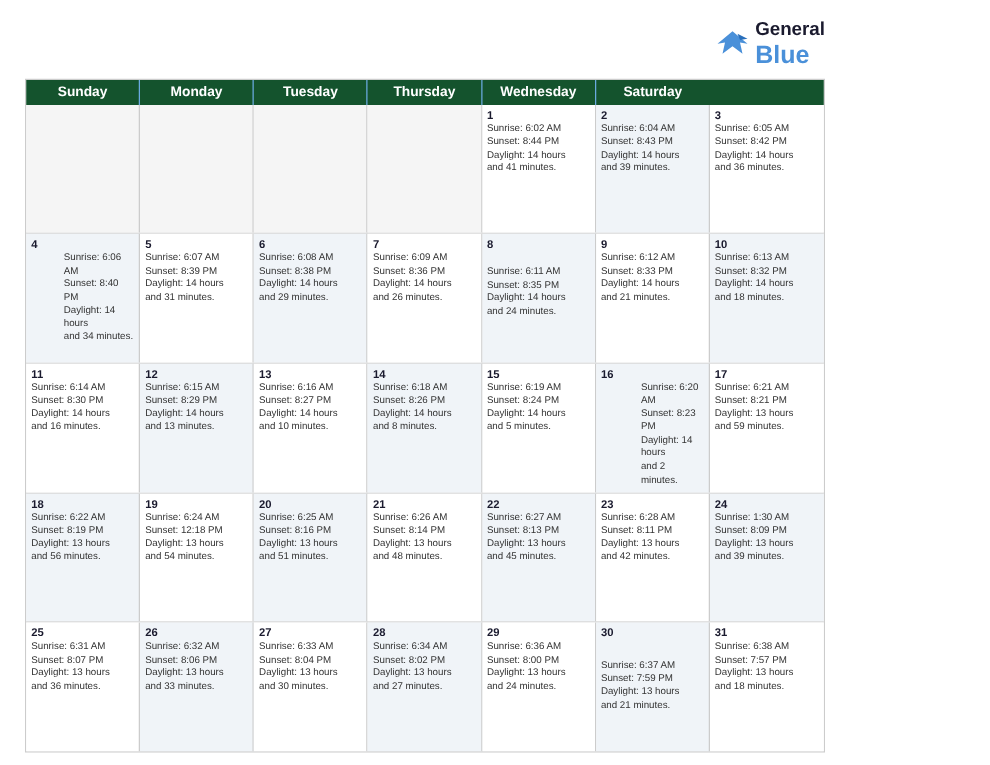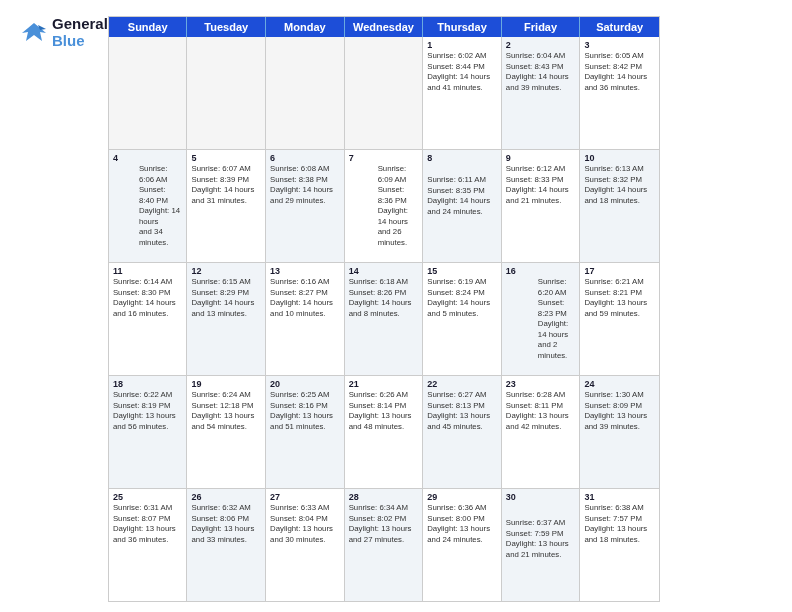--- a/index.html
+++ b/index.html
@@ -8,20 +8,22 @@
       background: #fff;
       width: 792px;
       height: 612px;
       overflow: hidden;
     }
     .page {
       width: 680px;
       height: 612px;
       padding: 16px 20px 10px 20px;
       display: flex;
+      flex-direction: column;
+      align-items: flex-end;
     }
     .header {
       display: flex;
       justify-content: space-between;
       align-items: flex-start;
       margin-bottom: 8px;
     }
     .logo {
       display: flex;
       align-items: center;
@@ -46,21 +48,21 @@
     }
     .calendar {
       flex: 1;
       display: flex;
       flex-direction: column;
       border: 1px solid #ccc;
     }
     .cal-header-row {
       display: grid;
       grid-template-columns: repeat(7, 1fr);
-      background: #1d4ed8;
+      background: #14532d;
     }
     .cal-header-cell {
       color: #fff;
       font-size: 11px;
       font-weight: bold;
       padding: 4px 4px;
       text-align: center;
       border-right: 1px solid #6aaae0;
     }
     .cal-header-cell:last-child { border-right: none; }
@@ -104,37 +106,36 @@
 
 <div class="page">
   <div class="header">
     <div class="logo">
       <svg class="logo-bird" viewBox="0 0 28 28">
         <polygon points="14,4 26,14 20,13 22,22 14,16 6,22 8,13 2,14" fill="#4a90d9"></polygon>
         <polygon points="18,6 26,10 20,11" fill="#2a6fbb"></polygon>
       </svg>
       <div>
         <div style="font-size:15px;font-weight:bold;color:#1a1a2e;line-height:1.1;">General</div>
-        <div style="font-size:15px;font-weight:bold;color:#4a90d9;line-height:1.1;">Blue</div>
+        <div style="font-size:20px;font-weight:bold;color:#4a90d9;line-height:1.1;">Blue</div>
       </div>
     </div>
     <div class="title-block">
       <div class="main-title"></div>
       <div class="subtitle"></div>
     </div>
   </div>
 
   <div class="calendar">
     <div class="cal-header-row">
     <div class="cal-header-cell">Sunday</div>
+        <div class="cal-header-cell">Monday</div>
         <div class="cal-header-cell">Tuesday</div>
-        <div class="cal-header-cell">Monday</div>
+        <div class="cal-header-cell">Thursday</div>
         <div class="cal-header-cell">Wednesday</div>
-        <div class="cal-header-cell">Thursday</div>
-        <div class="cal-header-cell">Friday</div>
         <div class="cal-header-cell">Saturday</div>
       </div>
     <div class="cal-body">
     <div class="cal-row">
           <div class="cal-cell empty"></div>
           <div class="cal-cell empty"></div>
           <div class="cal-cell empty"></div>
           <div class="cal-cell empty"></div>
           <div class="cal-cell">
             <div class="day-num">1</div>
@@ -175,21 +176,21 @@
           </div>
           <div class="cal-cell shaded">
             <div class="day-num">6</div>
             <div class="cell-text" style="white-space: pre-line;">Sunrise: 6:08 AM
 Sunset: 8:38 PM
 Daylight: 14 hours
 and 29 minutes.</div>
           </div>
           <div class="cal-cell">
             <div class="day-num">7</div>
-            <div class="cell-text" style="white-space: pre-line; margin-left: 29px;">Sunrise: 6:09 AM
+            <div class="cell-text" style="white-space: pre-line;">Sunrise: 6:09 AM
 Sunset: 8:36 PM
 Daylight: 14 hours
 and 26 minutes.</div>
           </div>
           <div class="cal-cell shaded">
             <div class="day-num">8</div>
             <div class="cell-text" style="white-space: pre-line; margin-top: 12px;">Sunrise: 6:11 AM
 Sunset: 8:35 PM
 Daylight: 14 hours
 and 24 minutes.</div>

